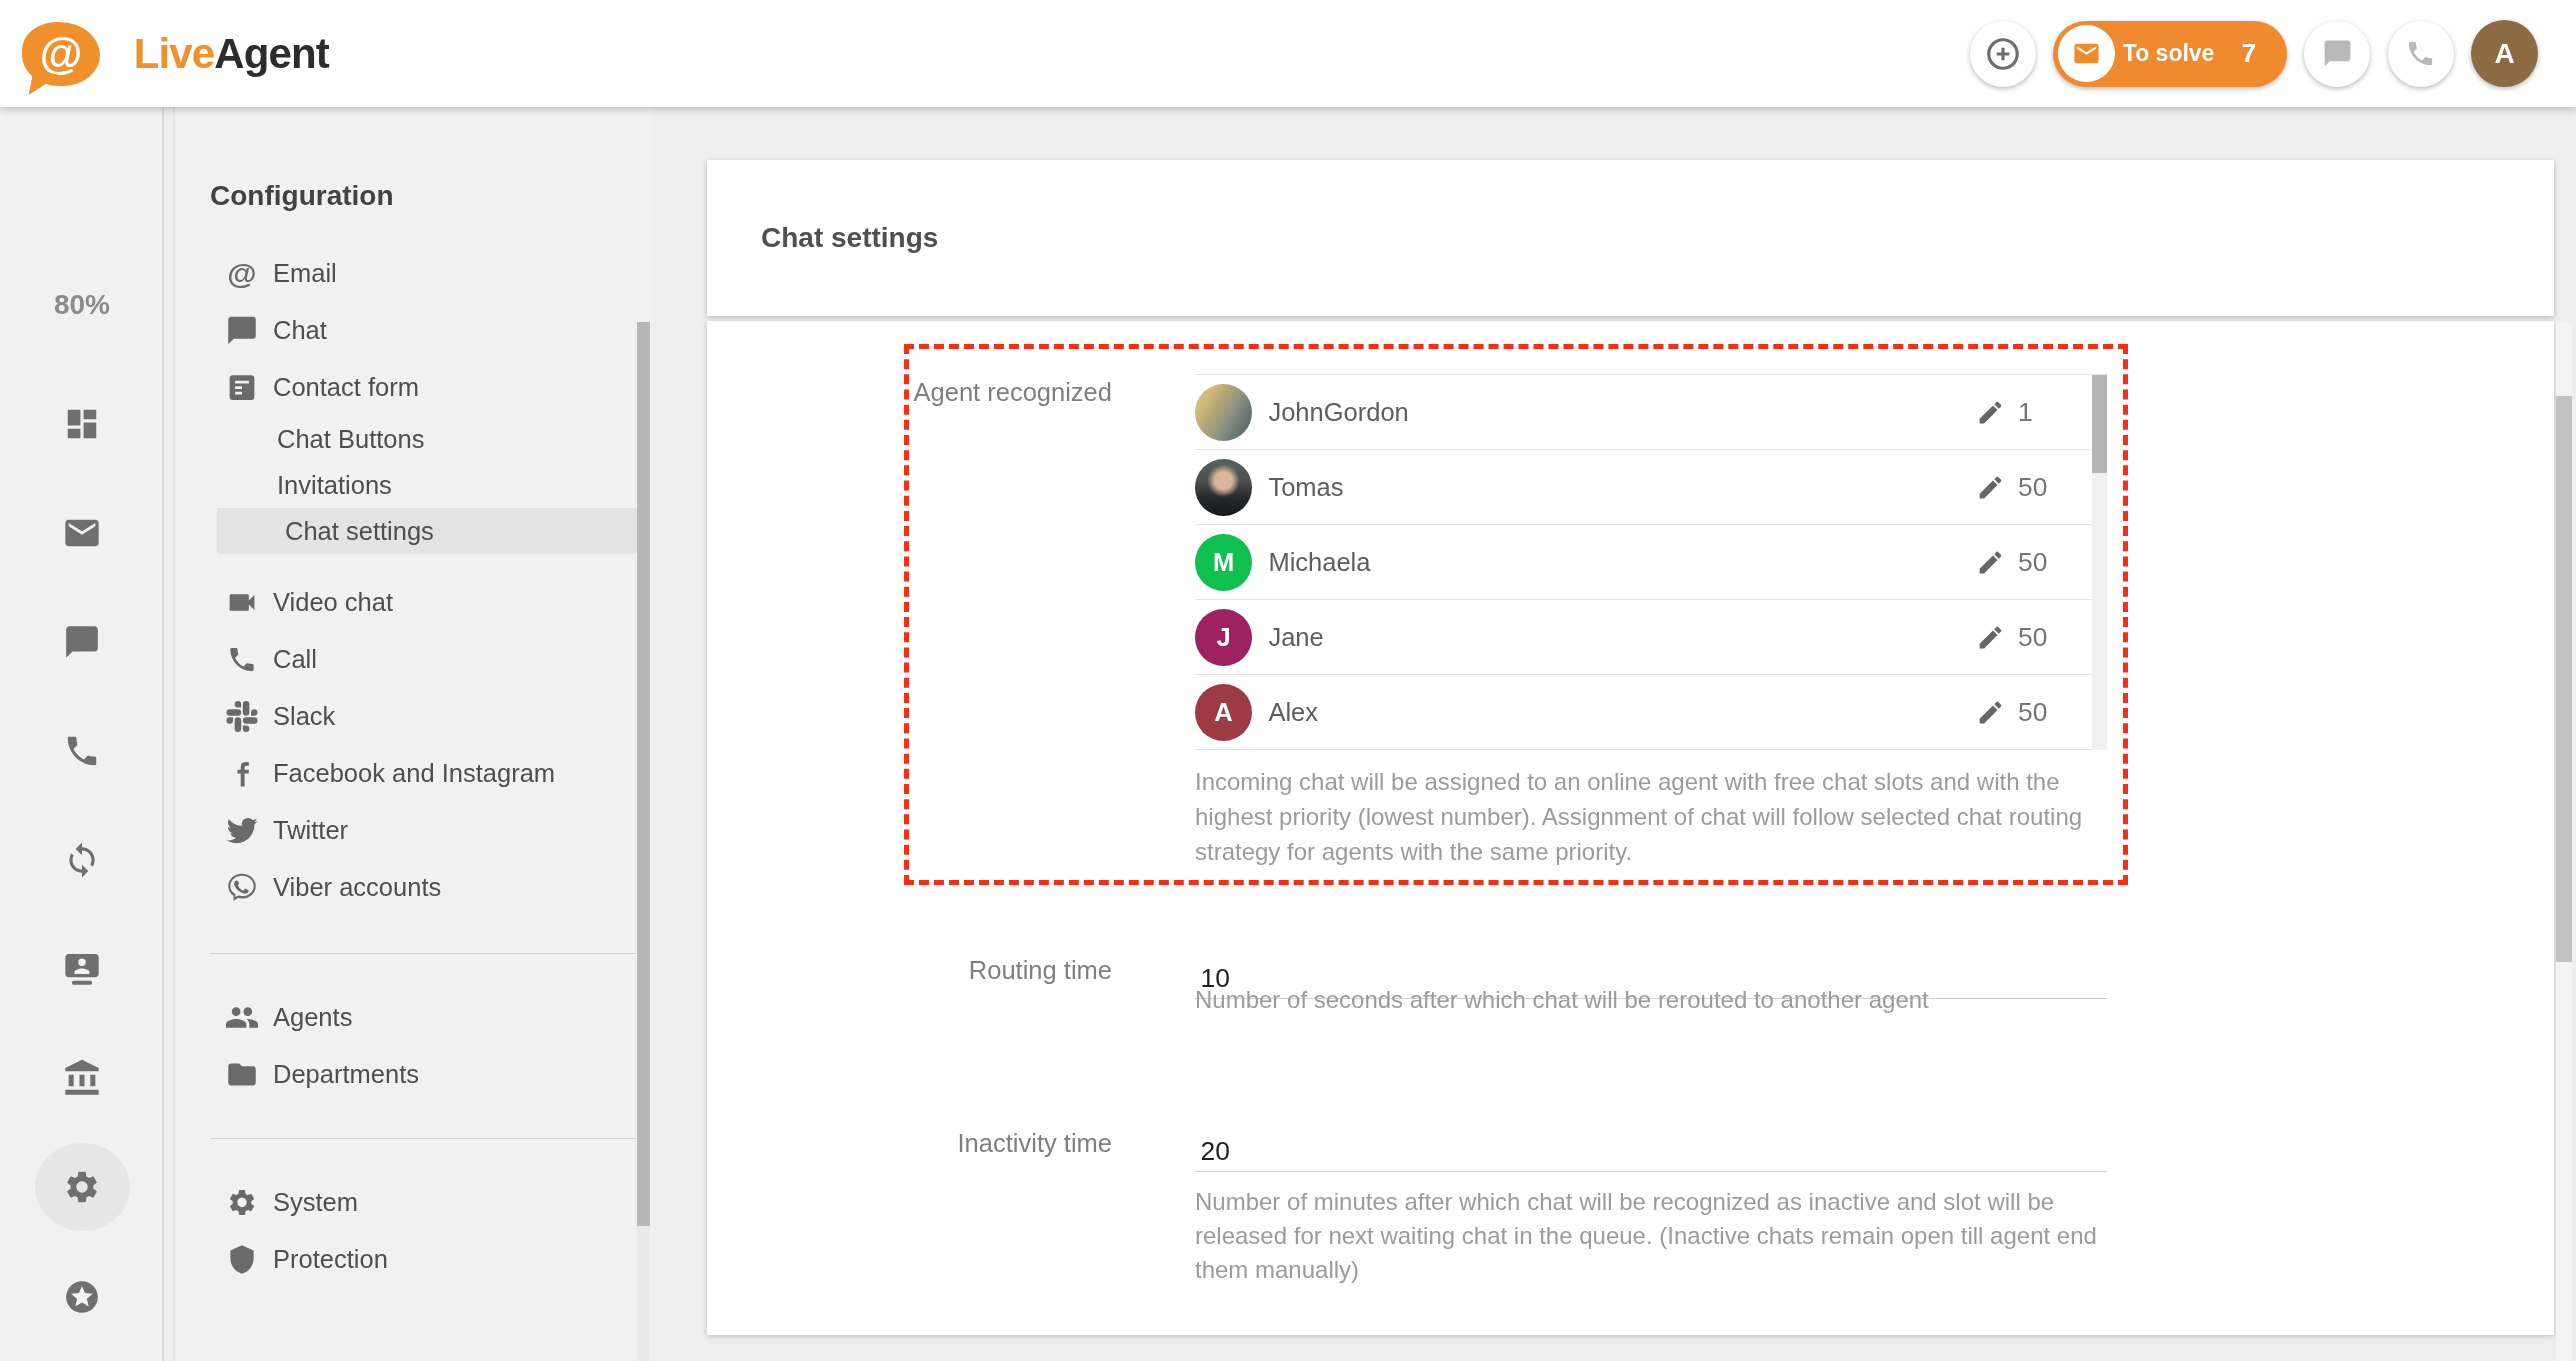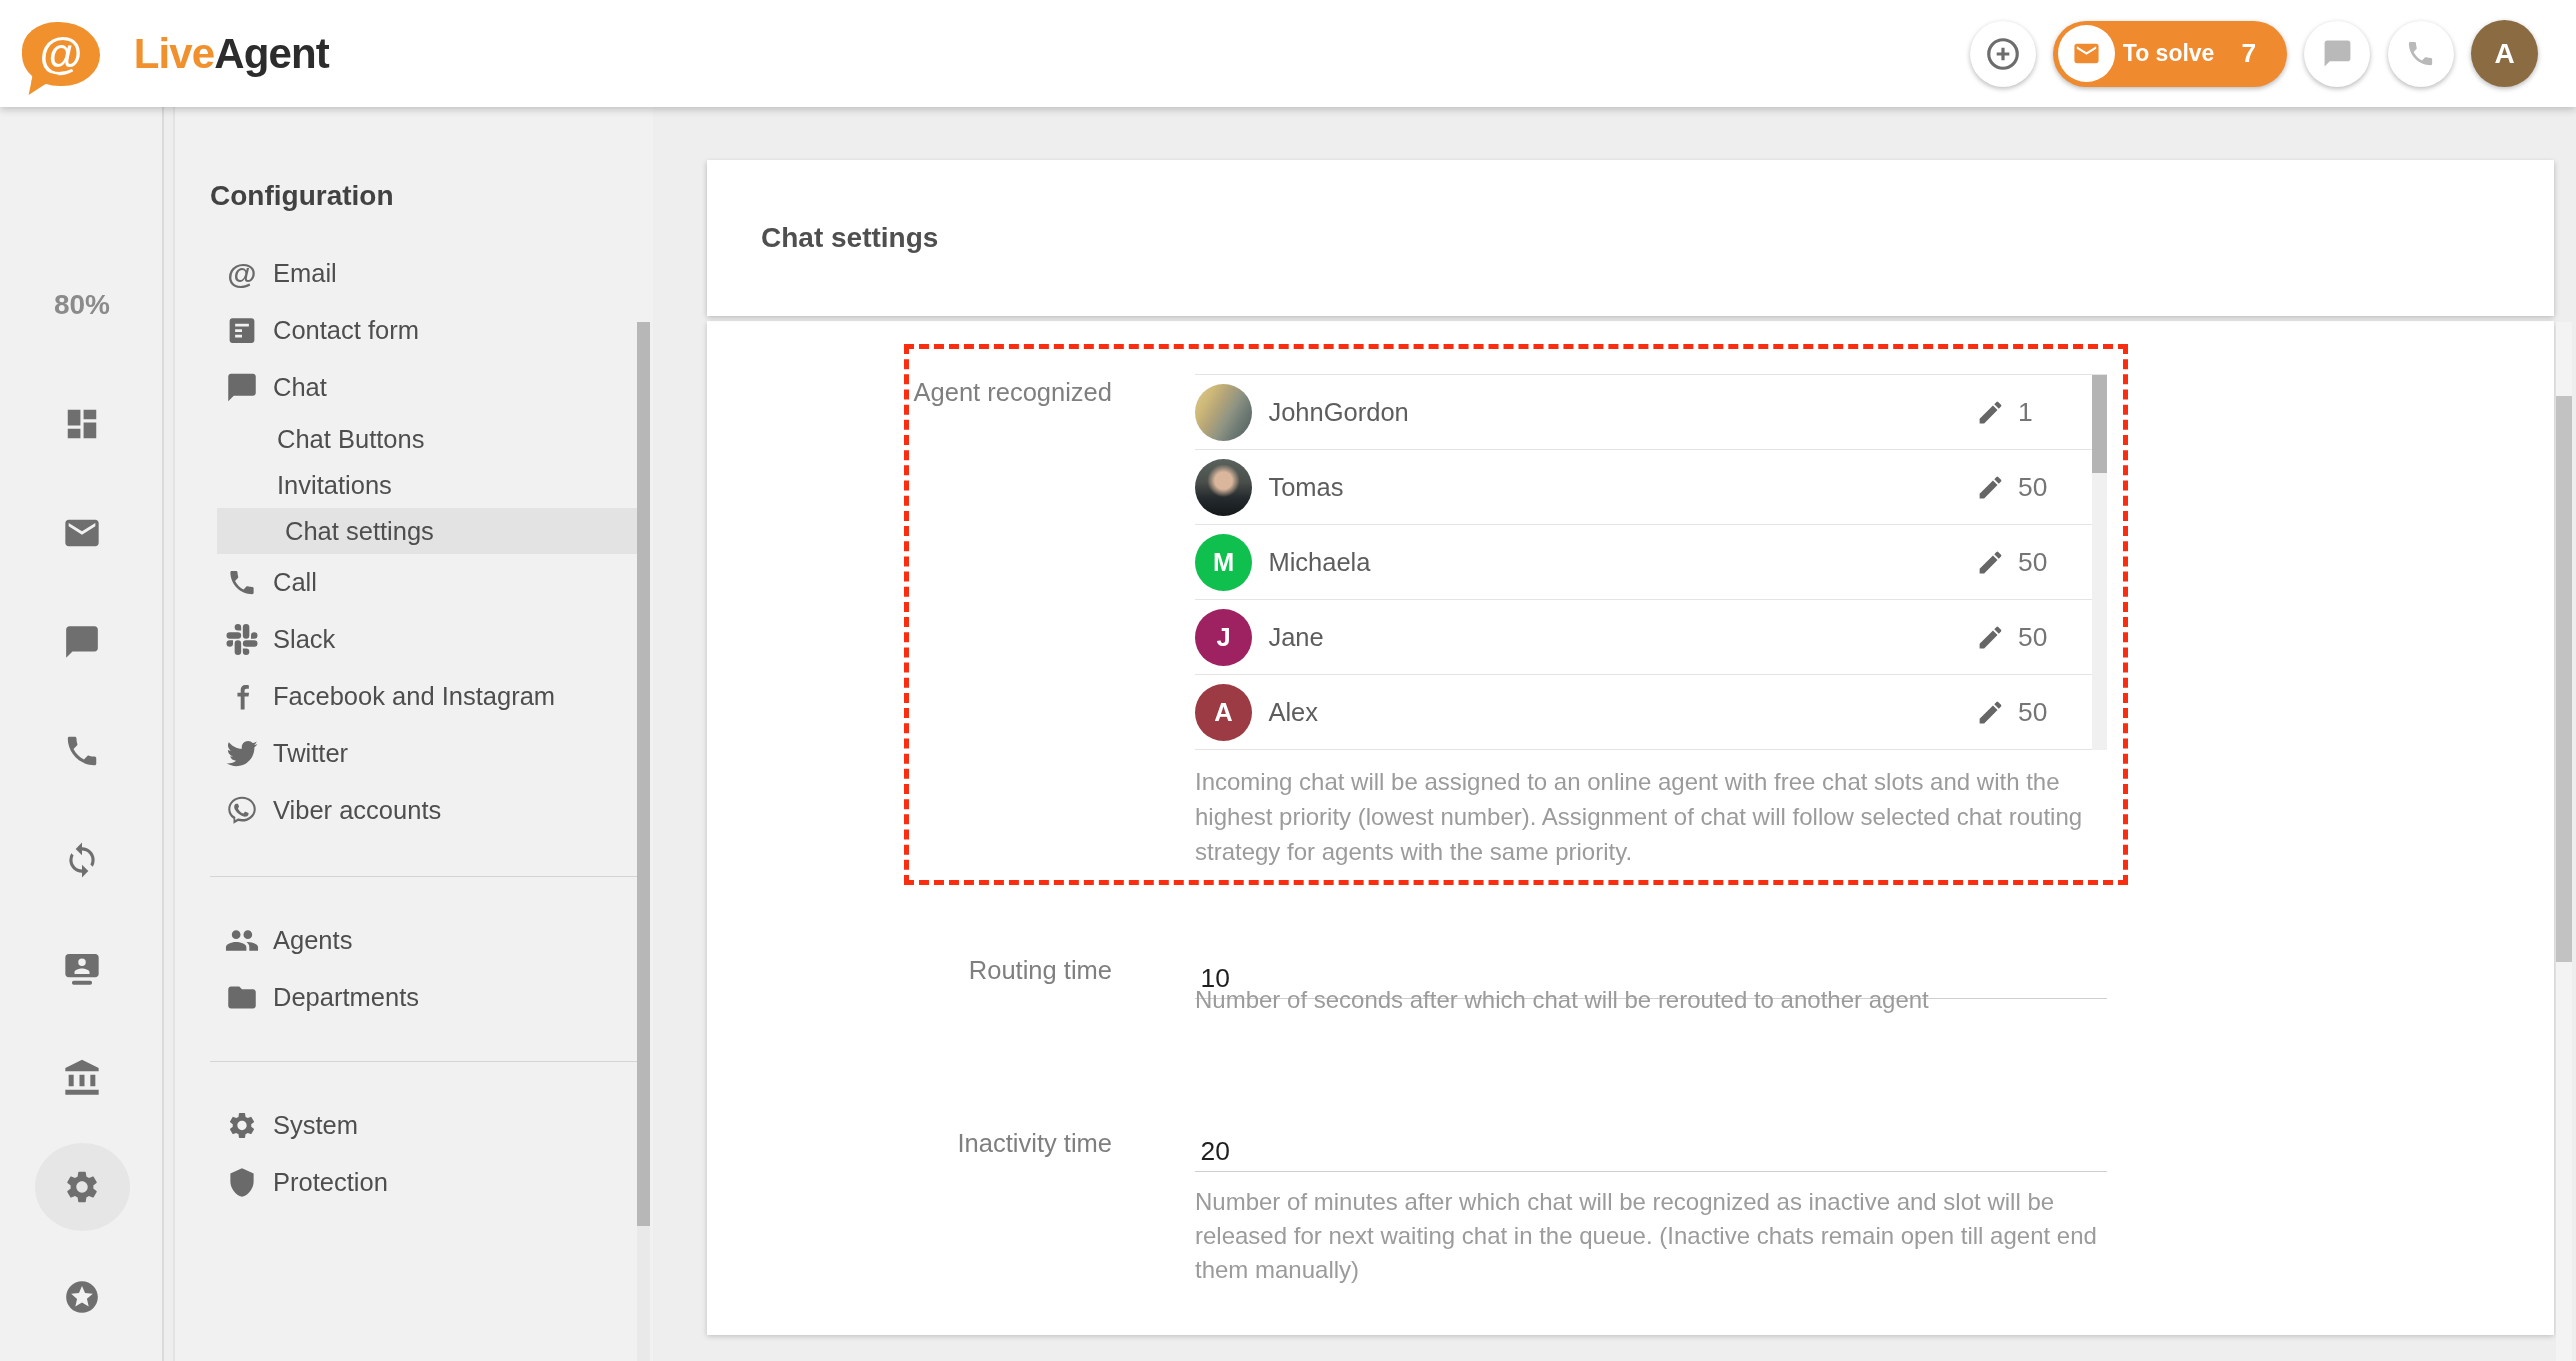--- a/index.html
+++ b/index.html
@@ -202,38 +202,44 @@
 
   <div class="sidebar">
     <div class="sb-title">Configuration</div>
     <ul class="sb-list">
       <li class="sb-item">
         <span class="txticon">@</span>
         <span class="lbl">Email</span>
       </li>
       <li class="sb-item">
         <svg width="33" height="33" viewBox="0 0 24 24">
+          <path d="M20 2H4c-1.1 0-2 .9-2 2v18l4-4h14c1.1 0 2-.9 2-2V4c0-1.1-.9-2-2-2z"></path>
+        </svg>
+        <span class="lbl">Chat</span>
+      </li>
+      <li class="sb-item">
+        <svg width="33" height="33" viewBox="0 0 24 24">
           <path d="M19 3H5c-1.1 0-2 .9-2 2v14c0 1.1.9 2 2 2h14c1.1 0 2-.9 2-2V5c0-1.1-.9-2-2-2zm-7 14H7v-2h5v2zm0-4H7v-2h5v2zm5-4H7V7h10v2z"></path>
         </svg>
         <span class="lbl">Contact form</span>
-      </li>
-      <li class="sb-item">
-        <svg width="33" height="33" viewBox="0 0 24 24">
-          <path d="M20 2H4c-1.1 0-2 .9-2 2v18l4-4h14c1.1 0 2-.9 2-2V4c0-1.1-.9-2-2-2z"></path>
-        </svg>
-        <span class="lbl">Chat</span>
       </li>
       <li class="sb-item sub">
         <span class="lbl">Chat Buttons</span>
       </li>
       <li class="sb-item sub">
         <span class="lbl">Invitations</span>
       </li>
       <li class="sb-item sub active">
         <span class="lbl">Chat settings</span>
+      </li>
+      <li class="sb-item gap-top">
+        <svg width="33" height="33" viewBox="0 0 24 24">
+          <path d="M17 10.5V7c0-.55-.45-1-1-1H4c-.55 0-1 .45-1 1v10c0 .55.45 1 1 1h12c.55 0 1-.45 1-1v-3.5l4 4v-11l-4 4z"></path>
+        </svg>
+        <span class="lbl">Video chat</span>
       </li>
       <li class="sb-item">
         <svg width="31" height="31" viewBox="0 0 24 24">
           <path d="M6.62 10.79c1.44 2.83 3.76 5.14 6.59 6.59l2.2-2.2c.27-.27.67-.36 1.02-.24 1.12.37 2.33.57 3.57.57.55 0 1 .45 1 1V20c0 .55-.45 1-1 1-9.39 0-17-7.61-17-17 0-.55.45-1 1-1h3.5c.55 0 1 .45 1 1 0 1.25.2 2.45.57 3.57.11.35.03.74-.25 1.02l-2.2 2.2z"></path>
         </svg>
         <span class="lbl">Call</span>
       </li>
       <li class="sb-item">
         <svg width="31" height="31" viewBox="0 0 24 24">
           <path d="M5.042 15.165a2.528 2.528 0 0 1-2.52 2.523A2.528 2.528 0 0 1 0 15.165a2.527 2.527 0 0 1 2.522-2.52h2.52v2.52zM6.313 15.165a2.527 2.527 0 0 1 2.521-2.52 2.527 2.527 0 0 1 2.521 2.52v6.313A2.528 2.528 0 0 1 8.834 24a2.528 2.528 0 0 1-2.521-2.522v-6.313zM8.834 5.042a2.528 2.528 0 0 1-2.521-2.52A2.528 2.528 0 0 1 8.834 0a2.528 2.528 0 0 1 2.521 2.522v2.52H8.834zM8.834 6.313a2.528 2.528 0 0 1 2.521 2.521 2.528 2.528 0 0 1-2.521 2.521H2.522A2.528 2.528 0 0 1 0 8.834a2.528 2.528 0 0 1 2.522-2.521h6.312zM18.956 8.834a2.528 2.528 0 0 1 2.522-2.521A2.528 2.528 0 0 1 24 8.834a2.528 2.528 0 0 1-2.522 2.521h-2.522V8.834zM17.688 8.834a2.528 2.528 0 0 1-2.523 2.521 2.527 2.527 0 0 1-2.52-2.521V2.522A2.527 2.527 0 0 1 15.165 0a2.528 2.528 0 0 1 2.523 2.522v6.312zM15.165 18.956a2.528 2.528 0 0 1 2.523 2.522A2.528 2.528 0 0 1 15.165 24a2.527 2.527 0 0 1-2.52-2.522v-2.522h2.52zM15.165 17.688a2.527 2.527 0 0 1-2.52-2.523 2.526 2.526 0 0 1 2.52-2.52h6.313A2.527 2.527 0 0 1 24 15.165a2.528 2.528 0 0 1-2.522 2.523h-6.313z"></path>

